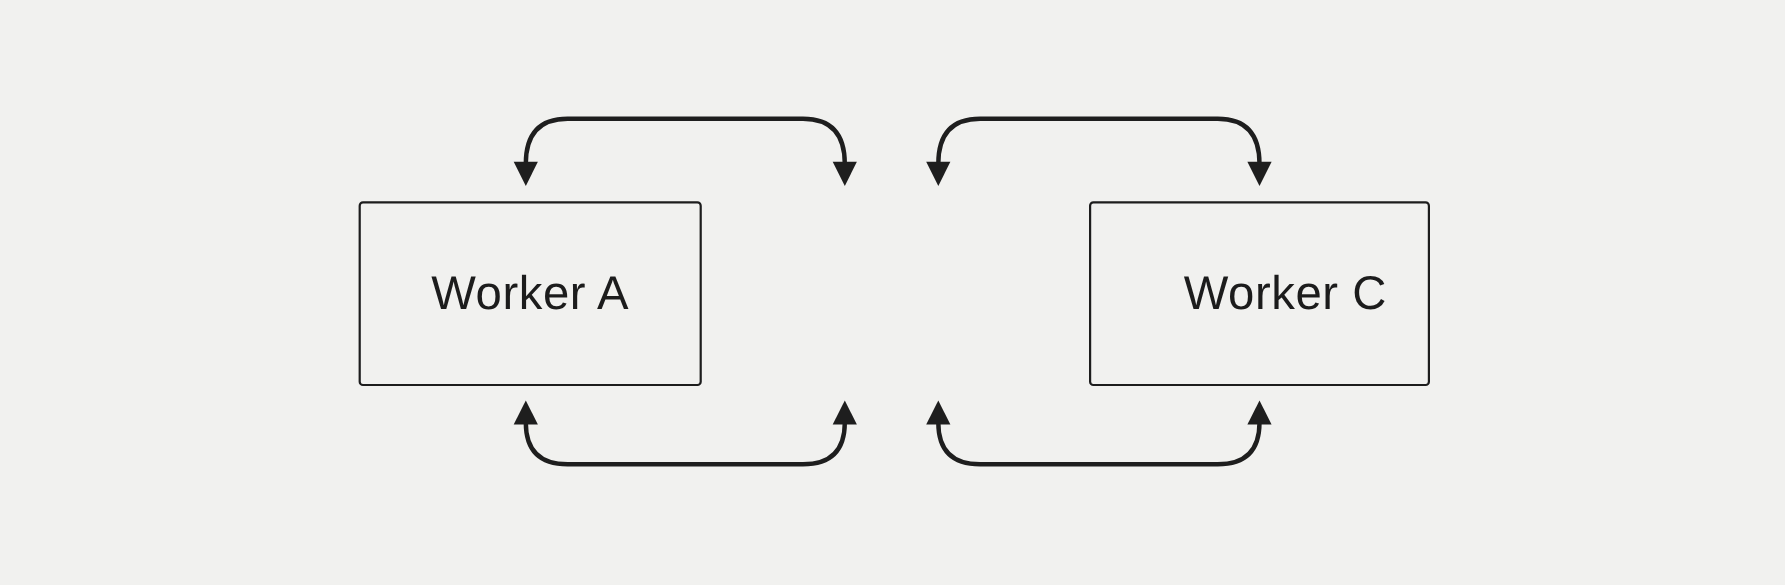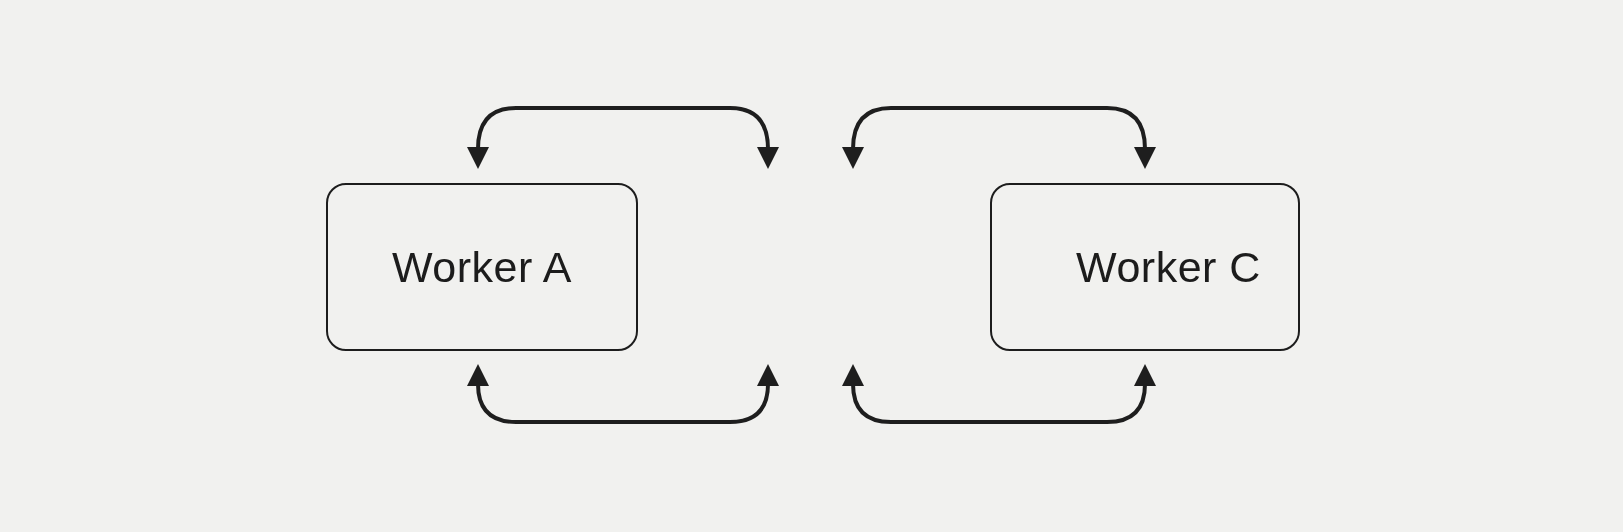--- a/index.html
+++ b/index.html
@@ -18,21 +18,21 @@
     height: 532px;
     display: block;
   }
   .node {
     position: absolute;
     top: 183px;
     height: 168px;
     box-sizing: border-box;
     background: #F1F1EF;
     border: 2px solid #1D1D1D;
-    border-radius: 20px;
+    border-radius: 4px;
     display: flex;
     align-items: center;
     justify-content: center;
   }
   .node-label {
     font-size: 43px;
     font-weight: 500;
     color: #1C1C1C;
     letter-spacing: 0.5px;
     white-space: nowrap;

